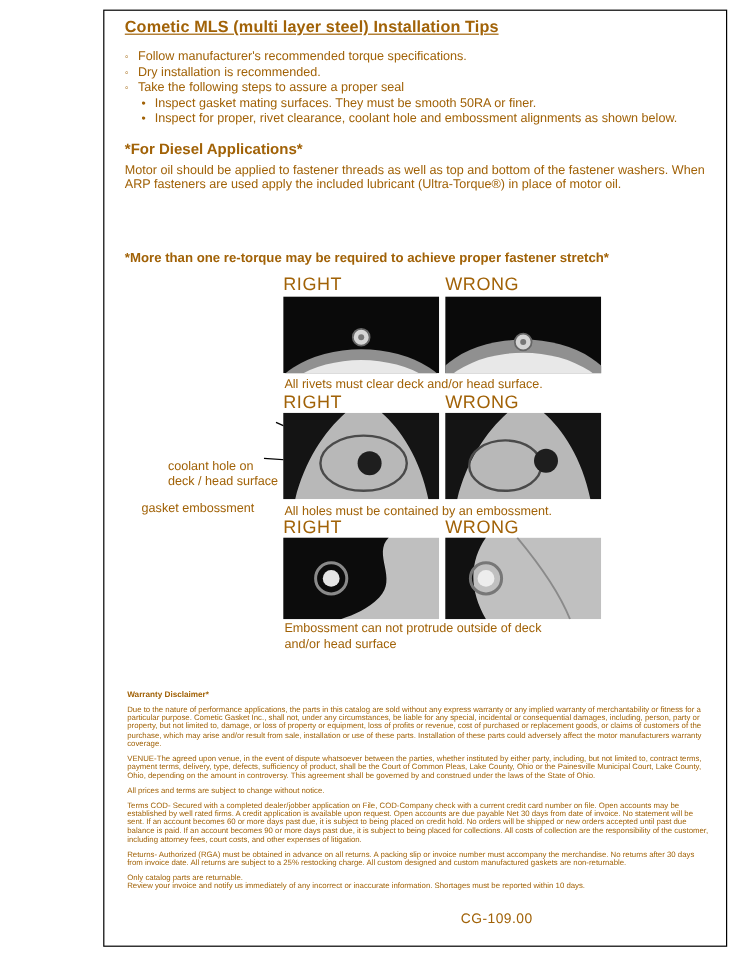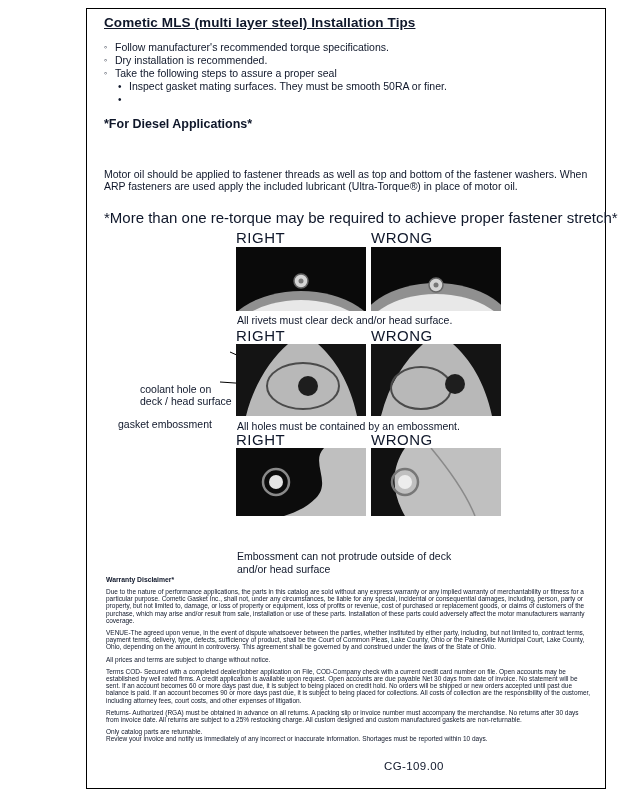--- a/index.html
+++ b/index.html
@@ -1,29 +1,29 @@
 <!DOCTYPE html>
 <html><head>
 <meta charset="utf-8">
 <style>
   html,body{margin:0;padding:0;background:#fff;}
-  .page{position:relative;width:618px;height:800px;background:#ffffff;font-family:"Liberation Sans",sans-serif;color:#0f172a;overflow:hidden;}
+  .page{position:relative;width:618px;height:800px;background:#ffffff;font-family:"Liberation Sans",sans-serif;color:#a16207;overflow:hidden;}
   .frame{position:absolute;left:86px;top:8px;width:520px;height:781px;border:1px solid #000;box-sizing:border-box;}
   .abs{position:absolute;}
   .title{left:104px;top:15px;font-size:13.5px;font-weight:bold;text-decoration:underline;letter-spacing:0.1px;}
   .tips{left:104px;top:41px;font-size:10.5px;line-height:13px;width:500px;}
   .brow{display:flex;}
   .bm{width:11px;flex:0 0 11px;font-size:9px;line-height:13px;}
   .sub{margin-left:14px;}
   .bm2{width:11px;flex:0 0 11px;font-size:10px;line-height:13px;}
   .h2{left:104px;top:117px;font-size:12.5px;font-weight:bold;}
-  .para{left:104px;width:494px;font-size:10.5px;line-height:12.3px;margin-top:32px;}
+  .para{left:104px;width:494px;font-size:10.5px;line-height:12.3px;}
   .p1{top:136px;}
   .p2{top:171px;}
-  .note{left:104px;top:209px;font-size:15px;}
+  .note{left:104px;top:209px;font-size:11px;font-weight:bold;}
   .hdr{width:130px;font-size:15px;letter-spacing:0.5px;}
   .cap{font-size:10.5px;}
   .dlabel{font-size:10.5px;line-height:11.5px;margin-top:44px;}
   .legal{left:106px;top:576px;width:486px;}
   .legal h3{margin:0 0 5px 0;font-size:6.8px;font-family:"Liberation Sans",sans-serif;}
   .legal p{margin:0 0 5px 0;font-size:6.5px;line-height:7.2px;}
   .legal p.tight{margin-bottom:0;}
   .footer{left:384px;top:760px;font-size:11.5px;letter-spacing:0.4px;}
 </style>
 </head>
@@ -46,20 +46,21 @@
     <div class="brow">
       <span class="bm">◦</span>
       <span>Take the following steps to assure a proper seal</span>
     </div>
     <div class="brow sub">
       <span class="bm2">•</span>
       <span>Inspect gasket mating surfaces.  They must be smooth 50RA or finer.</span>
     </div>
     <div class="brow sub">
       <span class="bm2">•</span>
+      <span>Inspect for proper, rivet clearance, coolant hole and embossment alignments as shown below.</span>
     </div>
   </div>
 
   <div class="abs h2">*For Diesel Applications*</div>
   <div class="abs para p1">Motor oil should be applied to fastener threads as well as top and bottom of the fastener washers. When ARP fasteners are used apply the included lubricant (Ultra-Torque®) in place of motor oil.</div>
   <div class="abs note">*More than one re-torque may be required to achieve proper fastener stretch*</div>
 
   <div class="abs hdr" style="left:236px;top:229px;">RIGHT</div>
   <div class="abs hdr" style="left:371px;top:229px;">WRONG</div>
 
@@ -115,21 +116,21 @@
     <circle cx="40" cy="34" r="13" fill="none" stroke="#8a8a8a" stroke-width="2.5"></circle>
     <circle cx="40" cy="34" r="7" fill="#e5e5e5"></circle>
   </svg>
   <svg class="abs" style="left:371px;top:448px;" width="130" height="68" viewBox="0 0 130 68">
     <rect width="130" height="68" fill="#c0c0c0"></rect>
     <path d="M0,0 L34,0 C20,20 20,44 34,68 L0,68 Z" fill="#111111"></path>
     <circle cx="34" cy="34" r="13" fill="none" stroke="#777" stroke-width="2.5"></circle>
     <circle cx="34" cy="34" r="7" fill="#ededed"></circle>
     <path d="M60,0 C80,24 96,48 104,68" fill="none" stroke="#8a8a8a" stroke-width="1.5"></path>
   </svg>
-  <div class="abs cap" style="left:237px;top:518px;width:245px;line-height:13px;margin-top:32px;">Embossment can not protrude outside of deck and/or head surface</div>
+  <div class="abs cap" style="left:237px;top:518px;width:245px;line-height:13px;">Embossment can not protrude outside of deck and/or head surface</div>
 
   <div class="abs legal">
     <h3>Warranty Disclaimer*</h3>
     <p>Due to the nature of performance applications, the parts in this catalog are sold without any express warranty or any implied warranty of merchantability or fitness for a particular purpose.  Cometic Gasket Inc., shall not, under any circumstances, be liable for any special, incidental or consequential damages, including, person, party or property, but not limited to, damage, or loss of property or equipment, loss of profits or revenue, cost of purchased or replacement goods, or claims of customers of the purchase, which may arise and/or result from sale, installation or use of these parts.  Installation of these parts could adversely affect the motor manufacturers warranty coverage.</p>
     <p>VENUE-The agreed upon venue, in the event of dispute whatsoever between the parties, whether instituted by either party, including, but not limited to, contract terms, payment terms, delivery, type, defects, sufficiency of product, shall be the Court of Common Pleas, Lake County, Ohio or the Painesville Municipal Court, Lake County, Ohio, depending on the amount in controversy.  This agreement shall be governed by and construed under the laws of the State of Ohio.</p>
     <p>All prices and terms are subject to change without notice.</p>
     <p>Terms COD- Secured with a completed dealer/jobber application on File, COD-Company check with a current credit card number on file.  Open accounts may be established by well rated firms.  A credit application is available upon request.  Open accounts are due payable Net 30 days from date of invoice.  No statement will be sent.  If an account becomes 60 or more days past due, it is subject to being placed on credit hold.  No orders will be shipped or new orders accepted until past due balance is paid.  If an account becomes 90 or more days past due, it is subject to being placed for collections.  All costs of collection are the responsibility of the customer, including attorney fees, court costs, and other expenses of litigation.</p>
     <p>Returns- Authorized (RGA) must be obtained in advance on all returns.  A packing slip or invoice number must accompany the merchandise.  No returns after 30 days from invoice date.  All returns are subject to a 25% restocking charge.  All custom designed and custom manufactured gaskets are non-returnable.</p>
     <p class="tight">Only catalog parts are returnable.</p>
     <p>Review your invoice and notify us immediately of any incorrect or inaccurate information.  Shortages must be reported within 10 days.</p>

